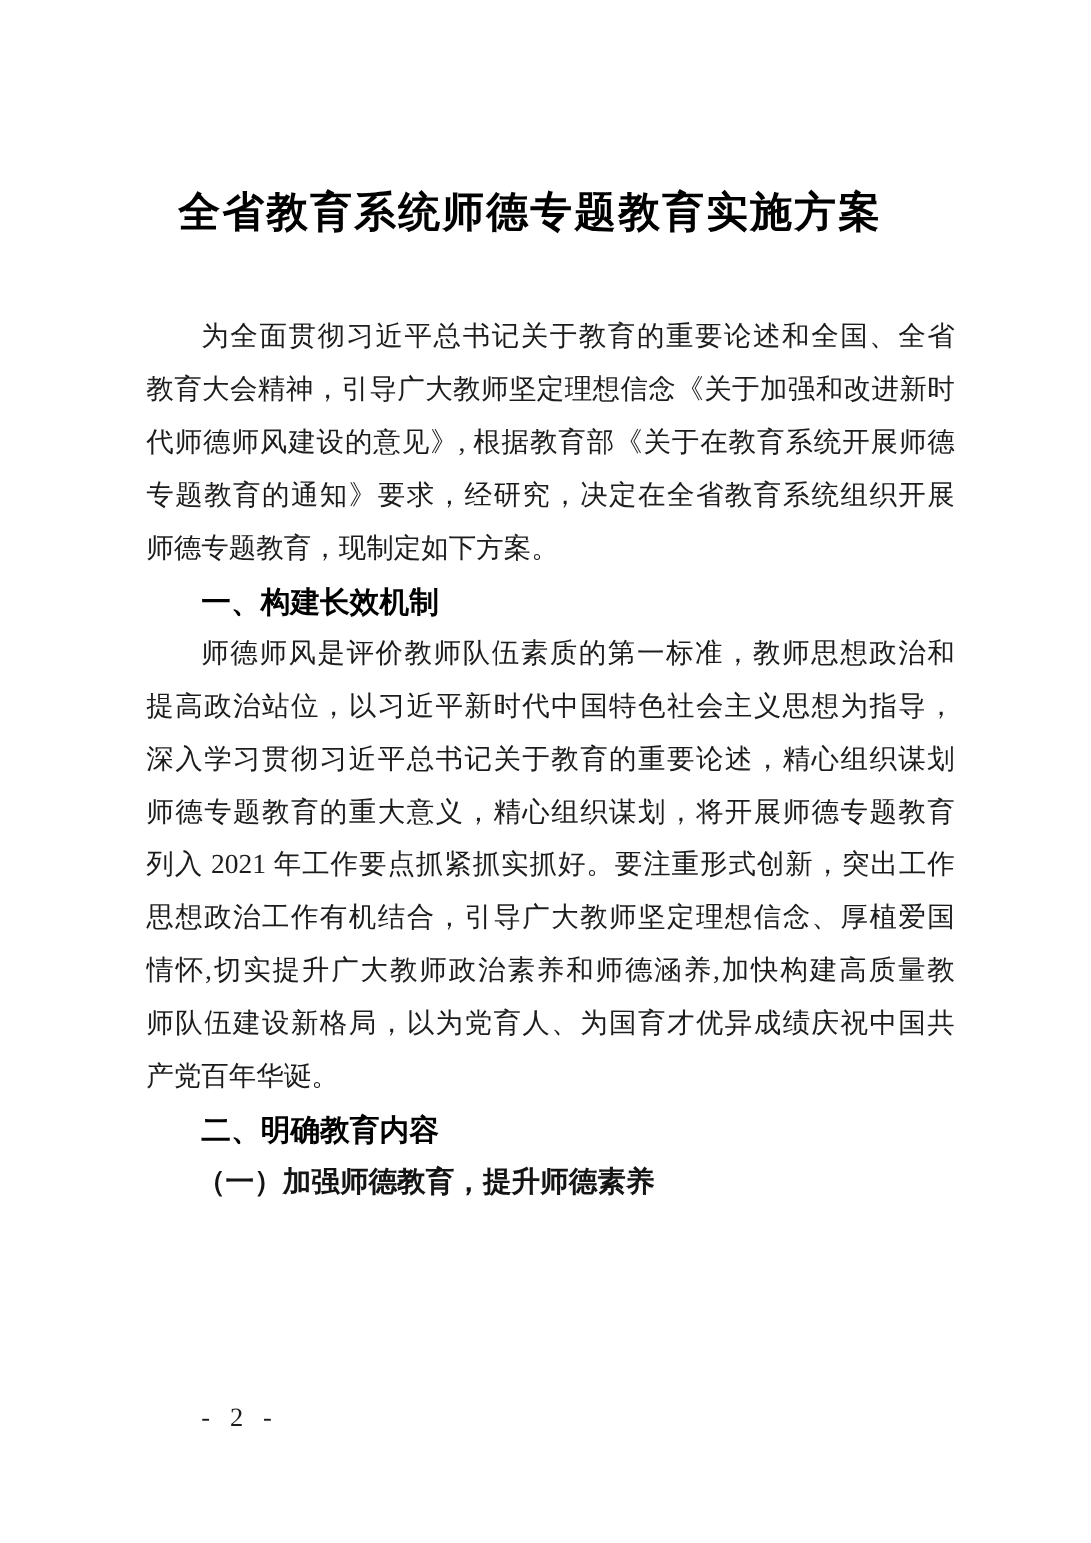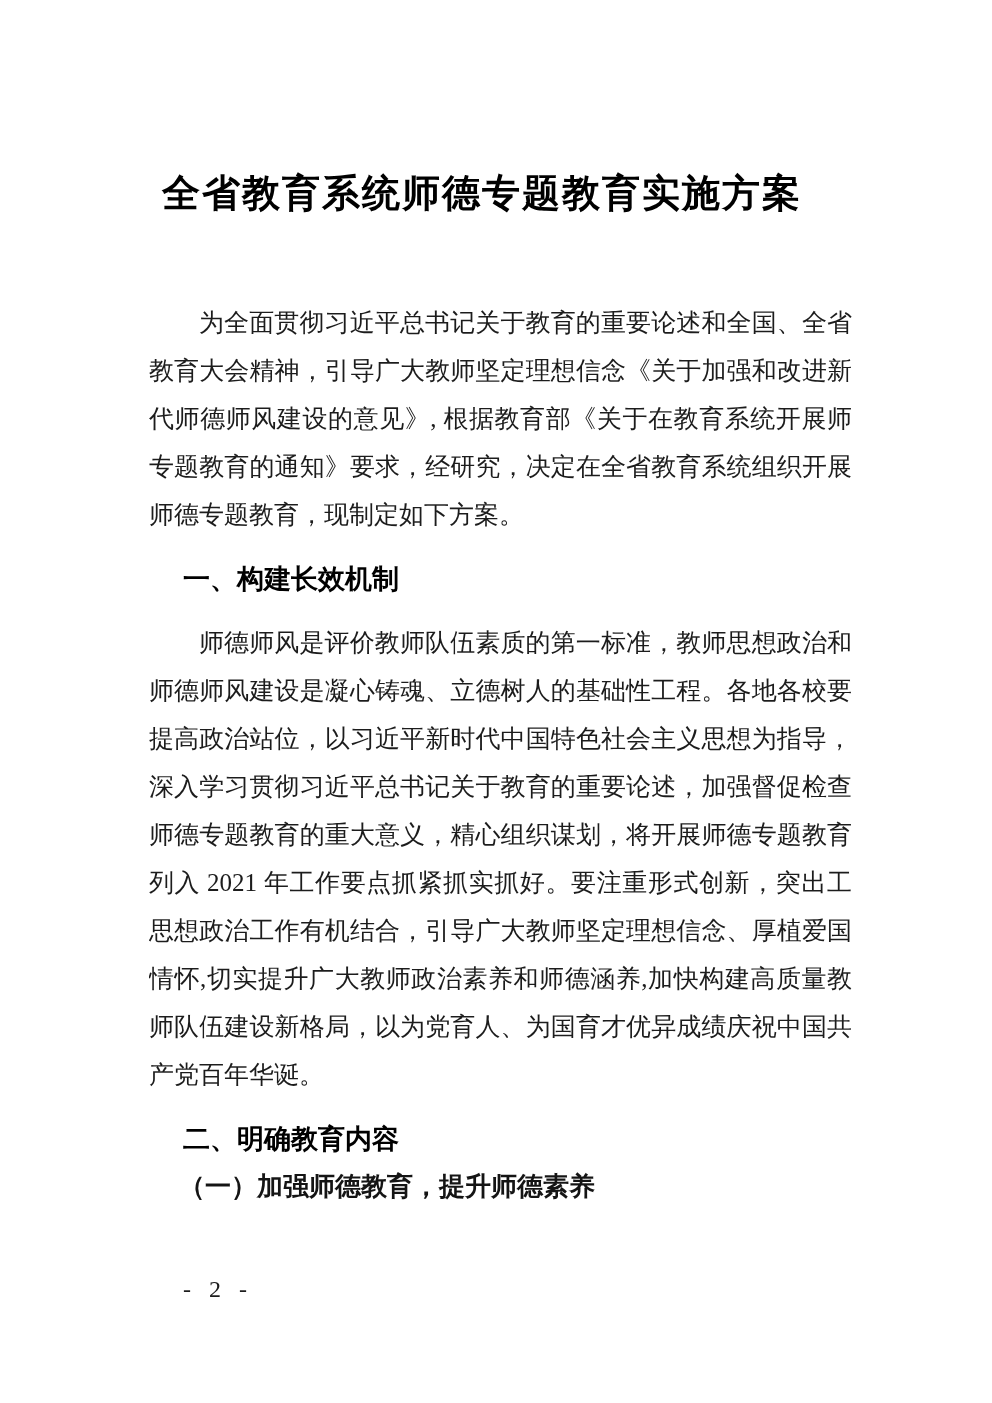--- a/index.html
+++ b/index.html
@@ -31,21 +31,21 @@
   }
   .body {
     position: absolute;
     left: 133px;
     top: 283px;
     width: 735px;
     font-family: "Liberation Serif", serif;
     font-size: 25px;
     color: #1c1c1c;
   }
-  .paragraph { margin: 16px; }
+  .paragraph { margin: 0; }
   .line {
     height: 48px;
     line-height: 48px;
     text-align: justify;
     text-align-last: justify;
     overflow: hidden;
   }
   .line.first { text-indent: 50px; }
   .line.last  { text-align-last: left; }
   .heading {
@@ -86,23 +86,22 @@
       <div class="paragraph">
         <div class="line first">为全面贯彻习近平总书记关于教育的重要论述和全国、全省</div>
         <div class="line">教育大会精神，引导广大教师坚定理想信念《关于加强和改进新时</div>
         <div class="line">代师德师风建设的意见》, 根据教育部《关于在教育系统开展师德</div>
         <div class="line">专题教育的通知》要求，经研究，决定在全省教育系统组织开展</div>
         <div class="line last">师德专题教育，现制定如下方案。</div>
       </div>
       <div class="heading">一、构建长效机制</div>
       <div class="paragraph">
         <div class="line first">师德师风是评价教师队伍素质的第一标准，教师思想政治和</div>
-        <div class="line">师德师风建设是凝心铸魂、立德树人的基础性工程。各地各校要</div>
         <div class="line">提高政治站位，以习近平新时代中国特色社会主义思想为指导，</div>
-        <div class="line">深入学习贯彻习近平总书记关于教育的重要论述，加强督促检查</div>
+        <div class="line">深入学习贯彻习近平总书记关于教育的重要论述，精心组织谋划</div>
         <div class="line">师德专题教育的重大意义，精心组织谋划，将开展师德专题教育</div>
         <div class="line">列入 2021 年工作要点抓紧抓实抓好。要注重形式创新，突出工作</div>
         <div class="line">思想政治工作有机结合，引导广大教师坚定理想信念、厚植爱国</div>
         <div class="line">情怀,切实提升广大教师政治素养和师德涵养,加快构建高质量教</div>
         <div class="line">师队伍建设新格局，以为党育人、为国育才优异成绩庆祝中国共</div>
         <div class="line last">产党百年华诞。</div>
       </div>
       <div class="heading">二、明确教育内容</div>
       <div class="subheading">（一）加强师德教育，提升师德素养</div>
     </div>

